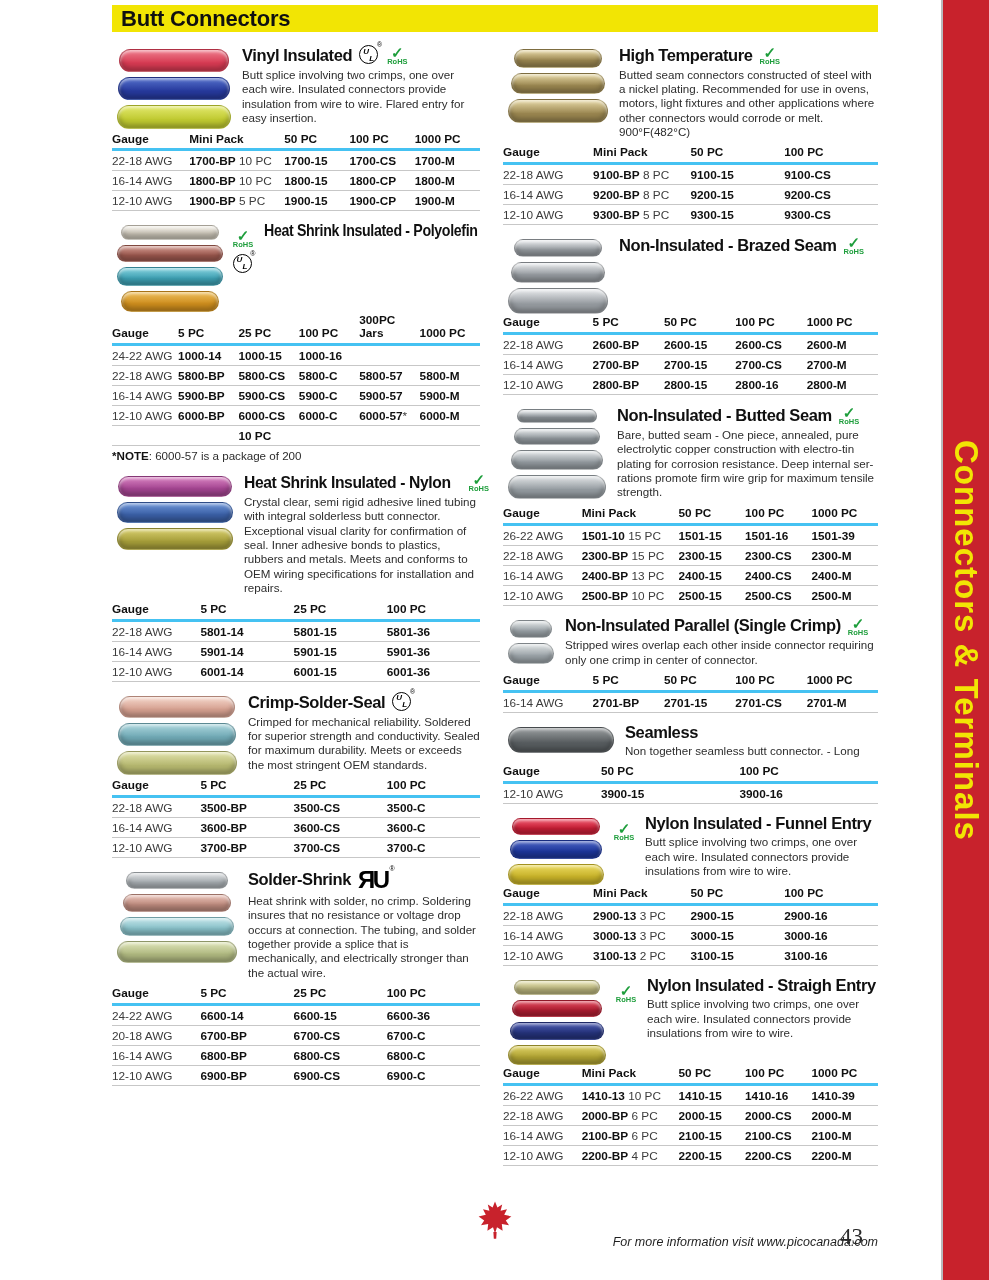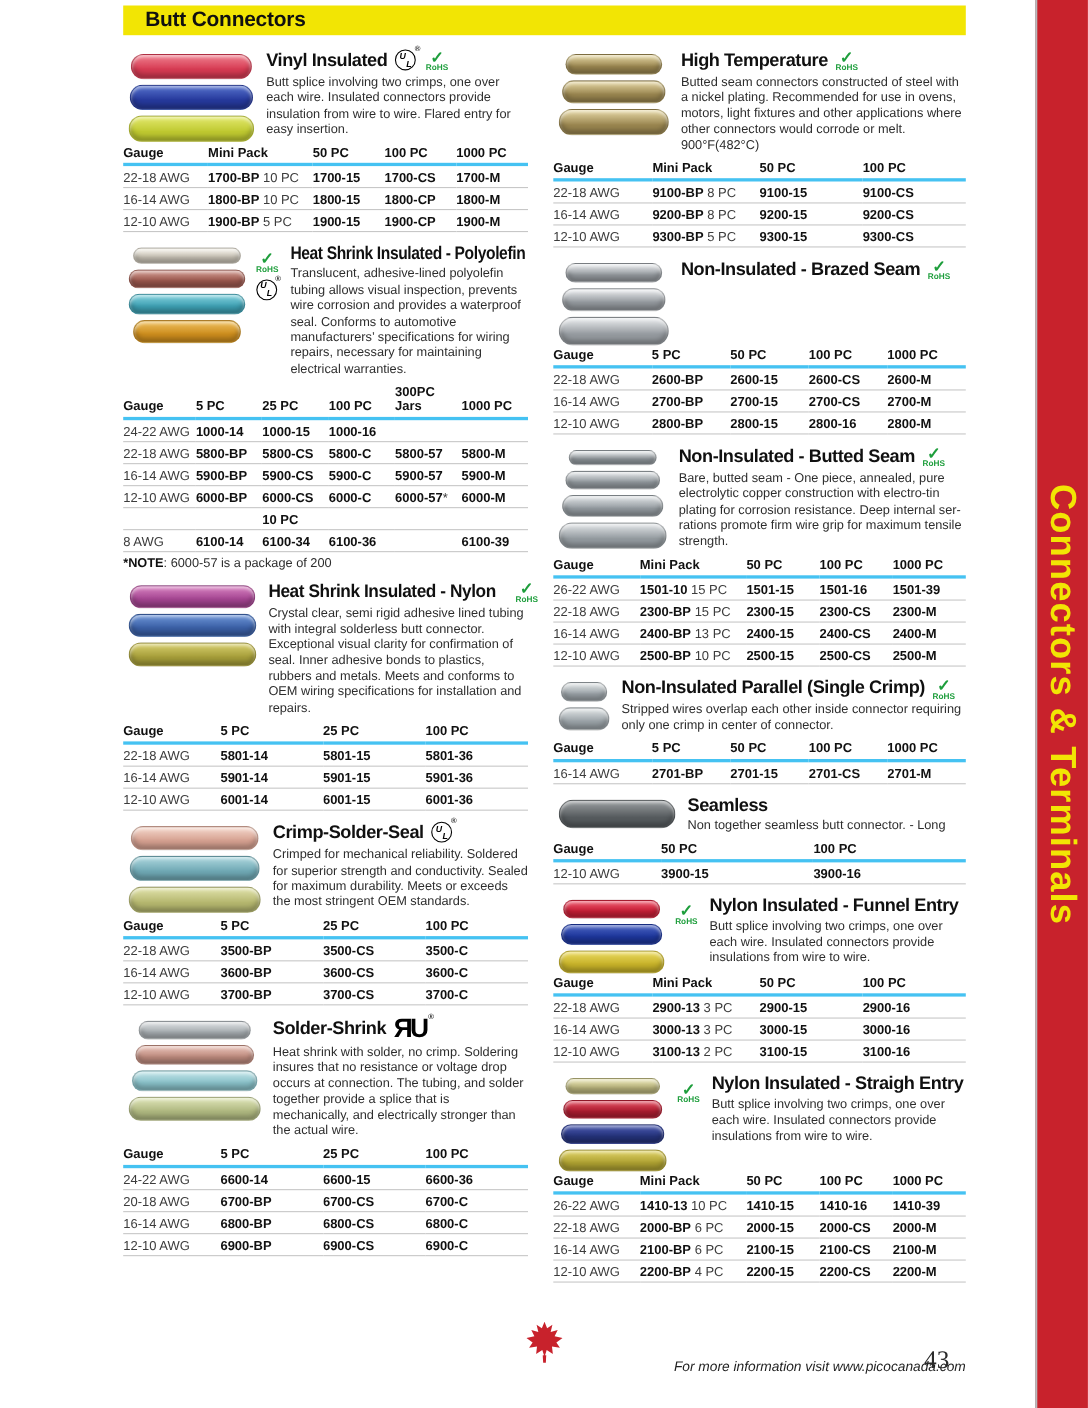--- a/index.html
+++ b/index.html
@@ -6,21 +6,21 @@
   body{width:989px;height:1280px;background:#ffffff;font-family:"Liberation Sans",sans-serif;position:relative;overflow:hidden;}
   .sidebar{position:absolute;top:0;right:0;width:46px;height:1280px;background:var(--red,#C8222C);border-left:2px solid #b9babc;display:flex;align-items:center;justify-content:center;}
   .sidebar-text{writing-mode:vertical-rl;color:var(--yellow,#F5E003);font-weight:bold;font-size:33px;letter-spacing:1px;white-space:nowrap;}
   .content{position:absolute;left:112px;top:0;width:766px;}
   .logo-row{margin-top:38px;display:flex;align-items:flex-start;height:58px;}
   .logo-svg{width:58px;height:58px;margin-right:2px;}
   .dia{fill:var(--yellow,#F2E504);stroke:#000;stroke-width:3;}
   .brand{font-family:"Liberation Serif",serif;font-size:48px;line-height:54px;color:#141414;letter-spacing:1.5px;}
   .brand-reg{font-size:13px;margin-top:3px;color:#141414;}
   .banner{margin-top:5px;height:27px;background:var(--yellow,#F2E504);display:flex;align-items:center;}
-  .banner span{font-size:19px;font-weight:bold;color:#101010;padding-left:20px;letter-spacing:-0.2px;}
+  .banner span{font-size:22px;font-weight:bold;color:#101010;padding-left:9px;letter-spacing:-0.2px;}
   .columns{display:flex;gap:23px;margin-top:13px;align-items:flex-start;}
   #col-left{width:368px;flex-shrink:0;}
   #col-right{width:375px;flex-shrink:0;}
   .section{margin-bottom:10px;}
   .sec-top{display:flex;}
   .img-area{display:flex;flex-direction:column;justify-content:flex-start;align-items:center;gap:5px;padding-top:4px;flex-shrink:0;}
   .connector{border-radius:999px;box-shadow:inset 0 2px 3px rgba(255,255,255,.55), inset 0 -4px 5px rgba(0,0,0,.28);border:1px solid rgba(0,0,0,.18);}
   .icon-col{width:30px;flex-shrink:0;display:flex;flex-direction:column;align-items:center;gap:5px;padding-top:7px;}
   .text-area{flex:1;min-width:0;padding-left:6px;}
   .title-row{display:flex;align-items:center;gap:7px;}
@@ -142,21 +142,20 @@
                     <span class="ul-u">U</span>
                     <span class="ul-l">L</span>
                   </span>
                   <span class="ul-reg">®</span>
                 </span>
               </div>
               <div class="text-area">
                 <div class="title-row">
                   <h2 class="sec-title" style="transform: scaleX(0.859);">Heat Shrink Insulated - Polyolefin</h2>
                 </div>
-                <p class="sec-desc">Translucent, adhesive-lined polyolefin tubing allows visual inspection, prevents wire corrosion and provides a waterproof seal. Conforms to automotive manufacturers’ specifications for wiring repairs, necessary for maintaining electrical warranties.</p>
               </div>
             </div>
             <table class="parts">
               <thead>
                 <tr>
                   <th style="width: 18%;">Gauge</th>
                   <th style="width: 16.4%;">5 PC</th>
                   <th style="width: 16.4%;">25 PC</th>
                   <th style="width: 16.4%;">100 PC</th>
                   <th style="width: 16.4%;">300PC
@@ -198,28 +197,20 @@
                   <td class="part"><span class="pn">6000-M</span></td>
                 </tr>
                 <tr>
                   <td class="gauge"></td>
                   <td class="part"></td>
                   <td class="part"><span class="pn">10 PC</span></td>
                   <td class="part"></td>
                   <td class="part"></td>
                   <td class="part"></td>
                 </tr>
-                <tr>
-                  <td class="gauge"><span class="plain">8 AWG</span></td>
-                  <td class="part"><span class="pn">6100-14</span></td>
-                  <td class="part"><span class="pn">6100-34</span></td>
-                  <td class="part"><span class="pn">6100-36</span></td>
-                  <td class="part"></td>
-                  <td class="part"><span class="pn">6100-39</span></td>
-                </tr>
               </tbody>
             </table>
             <div class="note"><span class="pn">*NOTE</span><span class="plain">: 6000-57 is a package of 200</span></div>
           </section>
           <section class="section">
             <div class="sec-top">
               <div class="img-area" style="width: 126px;">
                 <div class="connector" style="width: 112px; height: 19px; background: linear-gradient(rgb(217, 131, 194) 0%, rgb(163, 68, 144) 62%, rgb(163, 68, 144) 100%);"></div>
                 <div class="connector" style="width: 114px; height: 19px; background: linear-gradient(rgb(110, 150, 216) 0%, rgb(58, 95, 165) 62%, rgb(58, 95, 165) 100%);"></div>
                 <div class="connector" style="width: 114px; height: 20px; background: linear-gradient(rgb(216, 207, 110) 0%, rgb(165, 157, 57) 62%, rgb(165, 157, 57) 100%);"></div>

